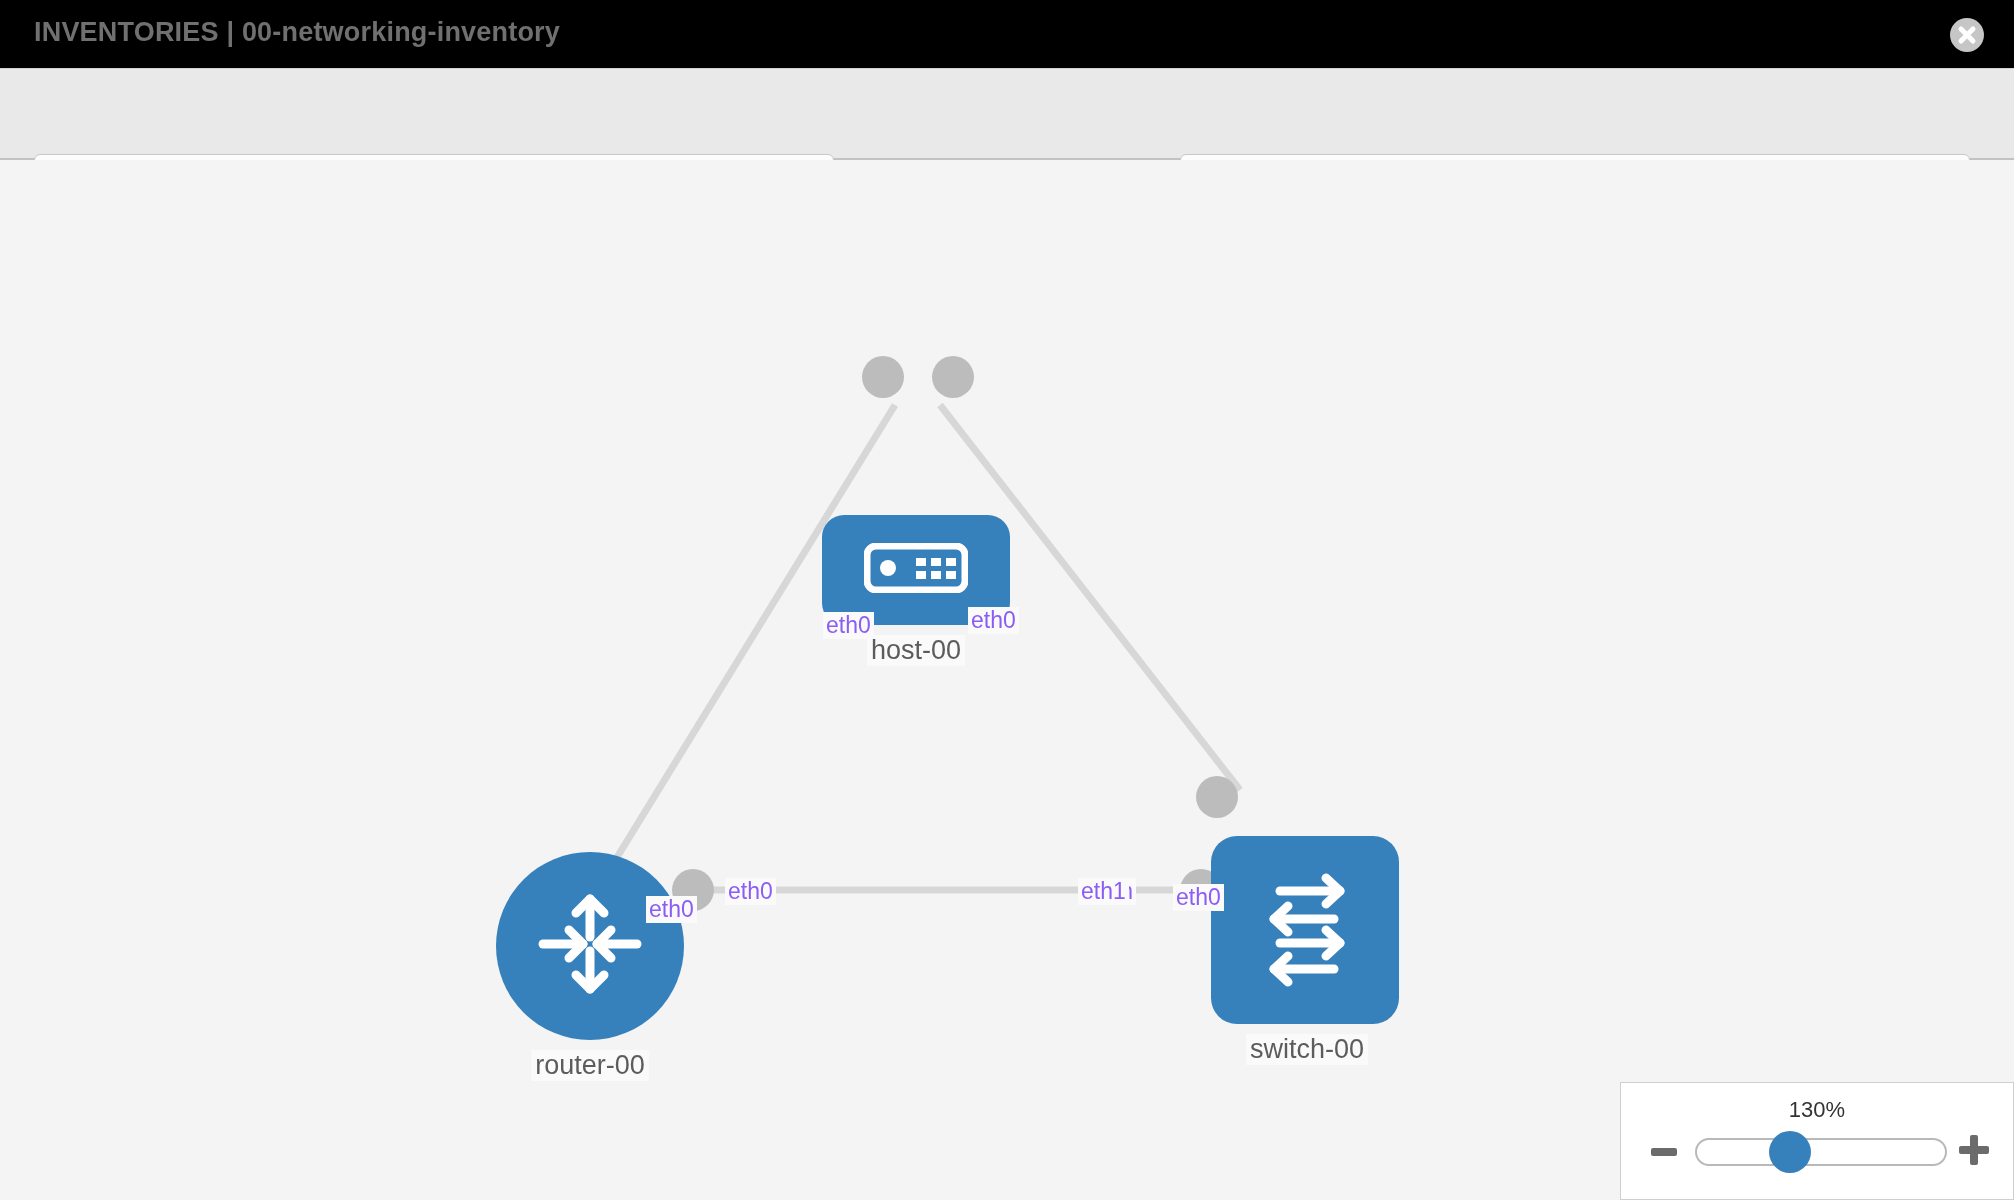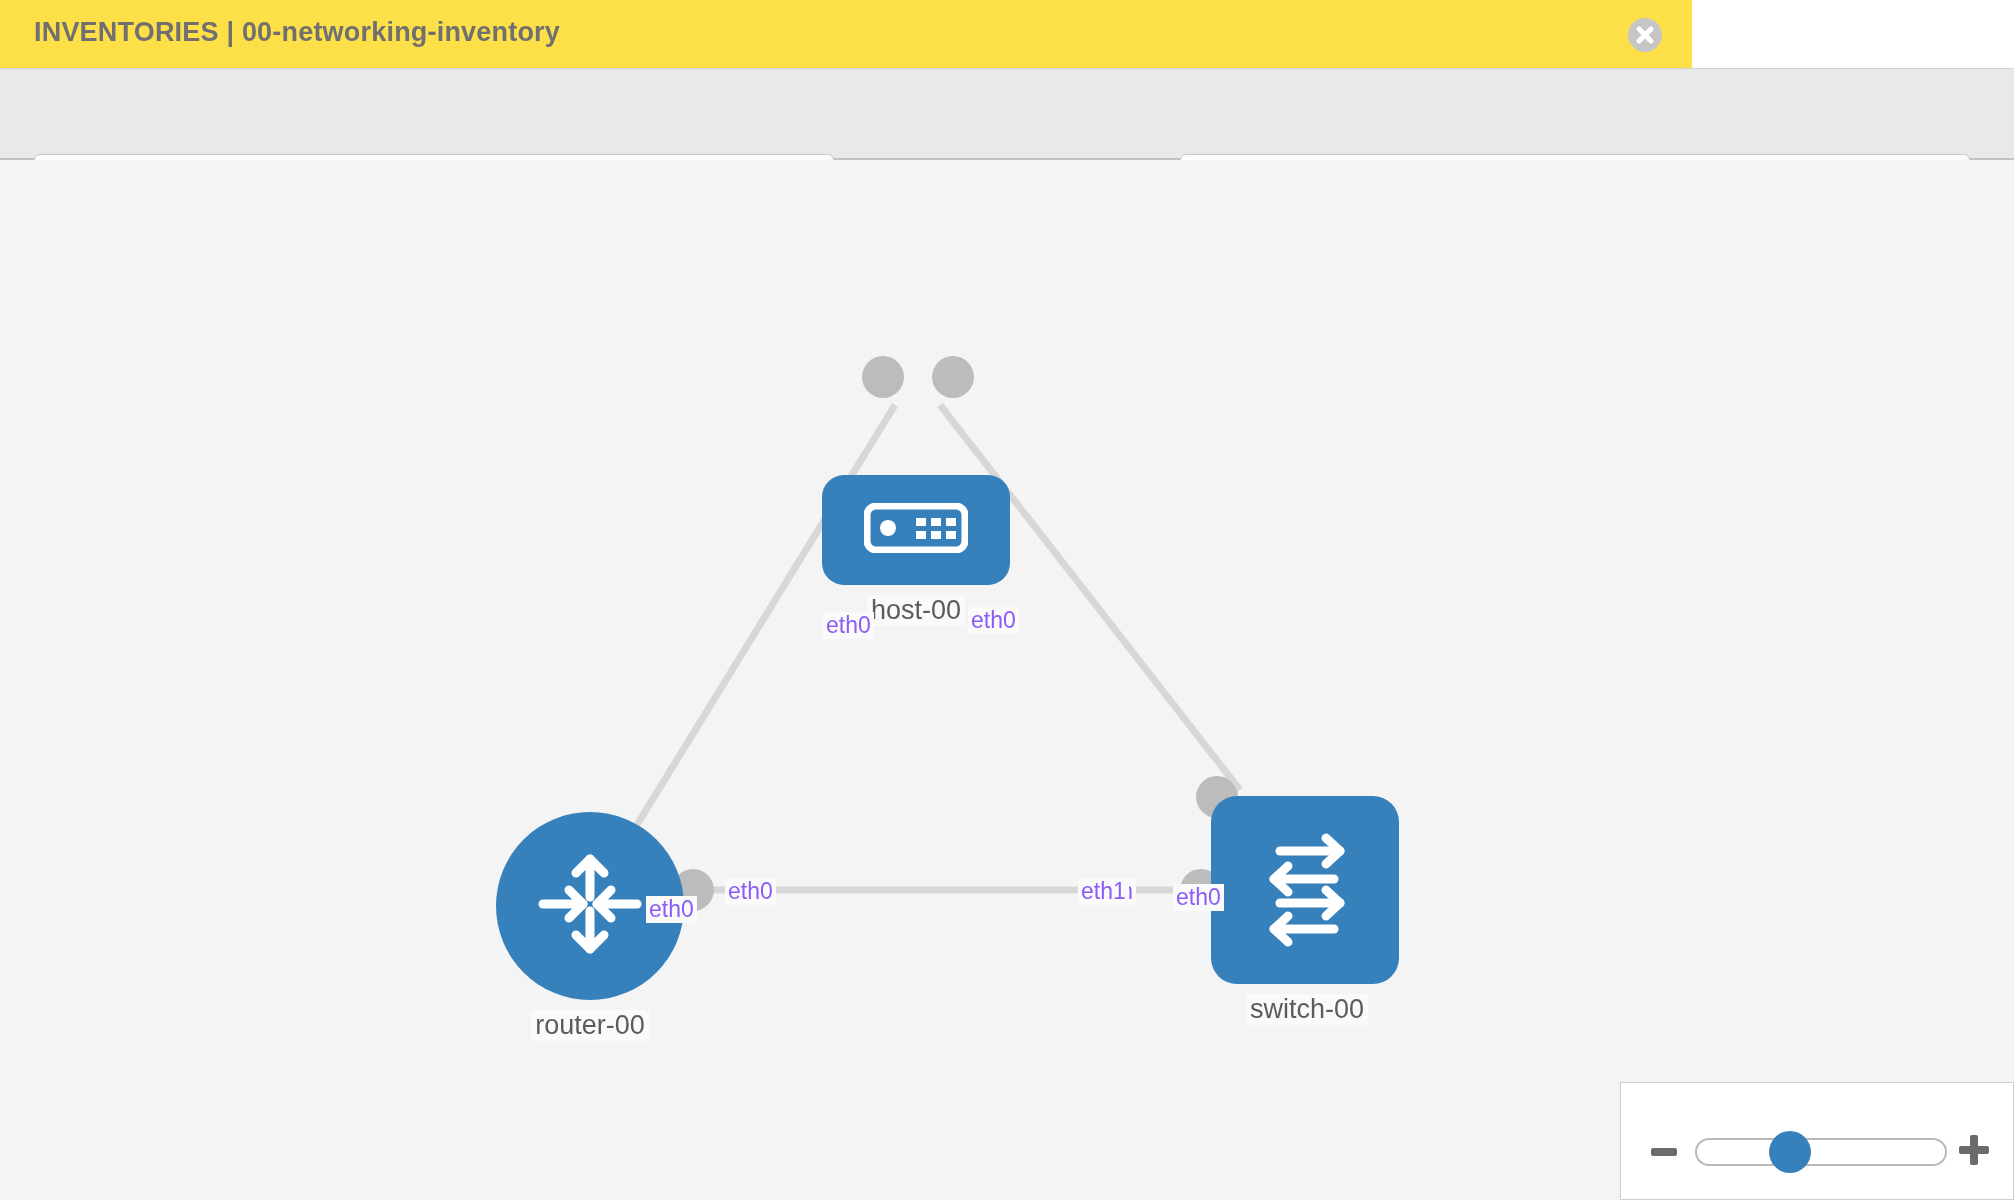--- a/index.html
+++ b/index.html
@@ -12,22 +12,22 @@
   #app {
     position: relative;
     width: 2014px; height: 1200px;
     background: #ffffff;
   }
 
   
   .header {
     position: absolute;
     left: 0; top: 0;
-    width: 1692px; height: 68px;
-    background: #fde047;
+    width: 2014px; height: 68px;
+    background: #000000;
     box-sizing: border-box;
   }
   .header-title {
     position: absolute;
     left: 34px; top: 17px;
     font-size: 27px;
     font-weight: bold;
     color: #707070;
     letter-spacing: 0.2px;
     white-space: nowrap;
@@ -105,20 +105,21 @@
   }
   .canvas svg.links {
     position: absolute; left: 0; top: 0;
     width: 2014px; height: 1040px;
   }
 
   
   .node {
     position: absolute;
     cursor: pointer;
+    margin-top: 40px;
   }
   .node-shape {
     position: absolute;
     background: #3680bb;
     left: 0; top: 0;
   }
   .node-label {
     position: absolute;
     top: 100%;
     left: 50%;
@@ -347,19 +348,20 @@
     <div class="if-label" style="left:1173px; top:724px;">eth0</div>
 
     <div class="if-label" style="left:725px; top:718px;">eth0</div>
 
     <div class="if-label" style="left:1098px; top:718px;">eth</div>
 
     <div class="if-label" style="left:1078px; top:718px;">eth1</div>
   </div>
 
   <div class="zoom-panel">
+    <div class="zoom-value">130%</div>
     <div class="zoom-minus"></div>
     <div class="zoom-track"></div>
     <div class="zoom-thumb"></div>
     <div class="zoom-plus"></div>
   </div>
 
 </div>
 
 </body></html>

